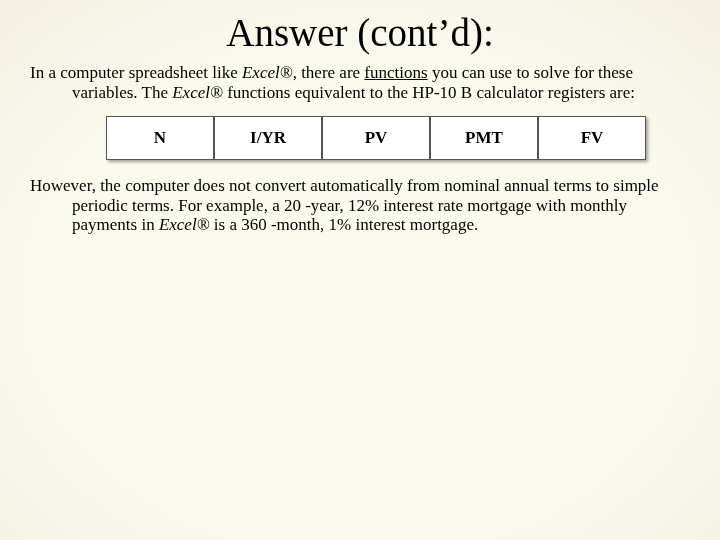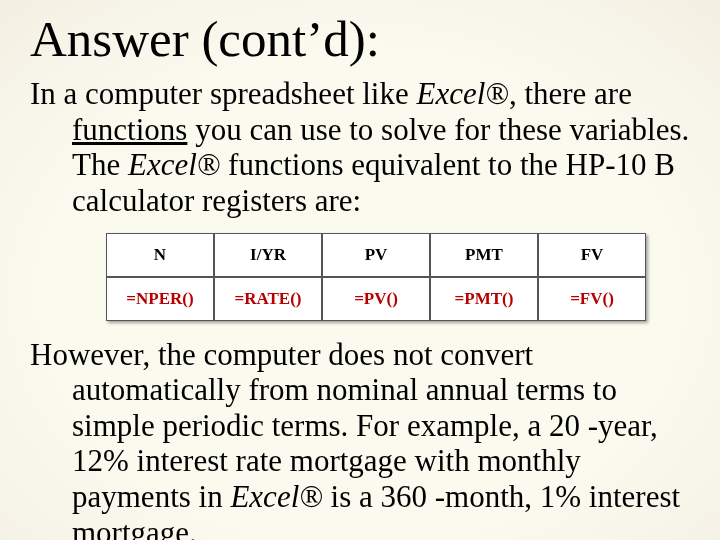--- a/index.html
+++ b/index.html
@@ -4,26 +4,27 @@
 <style>
   * { margin: 0; padding: 0; box-sizing: border-box; }
   html, body { width: 720px; height: 540px; overflow: hidden; }
   body {
     background: radial-gradient(ellipse 900px 700px at 50% 55%, #fbfaef 0%, #fbfaef 35%, #f3eee2 60%, #e0d6e4 82%, #c9b8db 95%, #b9a3d2 100%);
     font-family: "Times New Roman", Times, serif;
     color: #000;
     padding: 10px 30px 20px 30px;
   }
   .title {
-    font-size: 51px;
+    font-size: 39px;
+    text-align: center;
     font-weight: normal;
     margin-bottom: 8px;
   }
   .para {
-    font-size: 31px;
+    font-size: 17px;
     line-height: 1.15;
     text-indent: -42px;
     padding-left: 42px;
     margin-bottom: 14px;
   }
   .underline { text-decoration: underline; }
   .italic { font-style: italic; }
   .table-wrap { padding-left: 76px; margin-bottom: 16px; }
   table {
     border-collapse: separate;
@@ -56,26 +57,19 @@
 <div class="table-wrap">
   <table>
     <tbody>
         <tr>
       <td class="hdr">N</td>
       <td class="hdr">I/YR</td>
       <td class="hdr">PV</td>
       <td class="hdr">PMT</td>
       <td class="hdr">FV</td>
     </tr>
-    <tr>
-      <td class="fn">=NPER()</td>
-      <td class="fn">=RATE()</td>
-      <td class="fn">=PV()</td>
-      <td class="fn">=PMT()</td>
-      <td class="fn">=FV()</td>
-    </tr>
   </tbody>
     </table>
 </div>
 
 <p class="para">
   <span>However, the computer does not convert automatically from nominal annual terms to simple periodic terms. For example, a 20 -year, 12% interest rate mortgage with monthly payments in </span><span class="italic">Excel®</span><span> is a 360 -month, 1% interest mortgage.</span>
 </p>
 
 </body></html>

